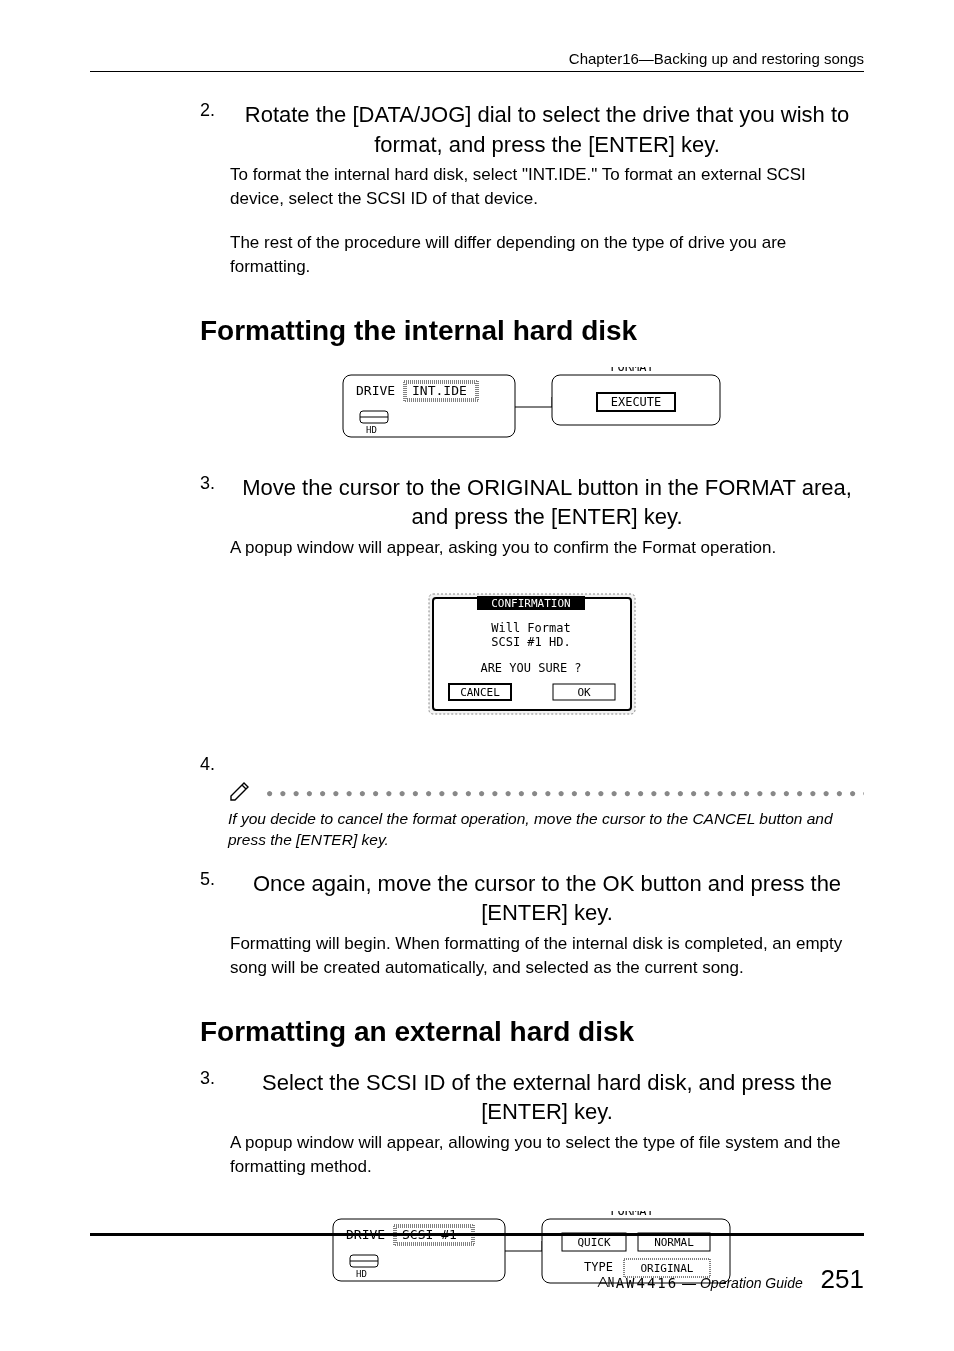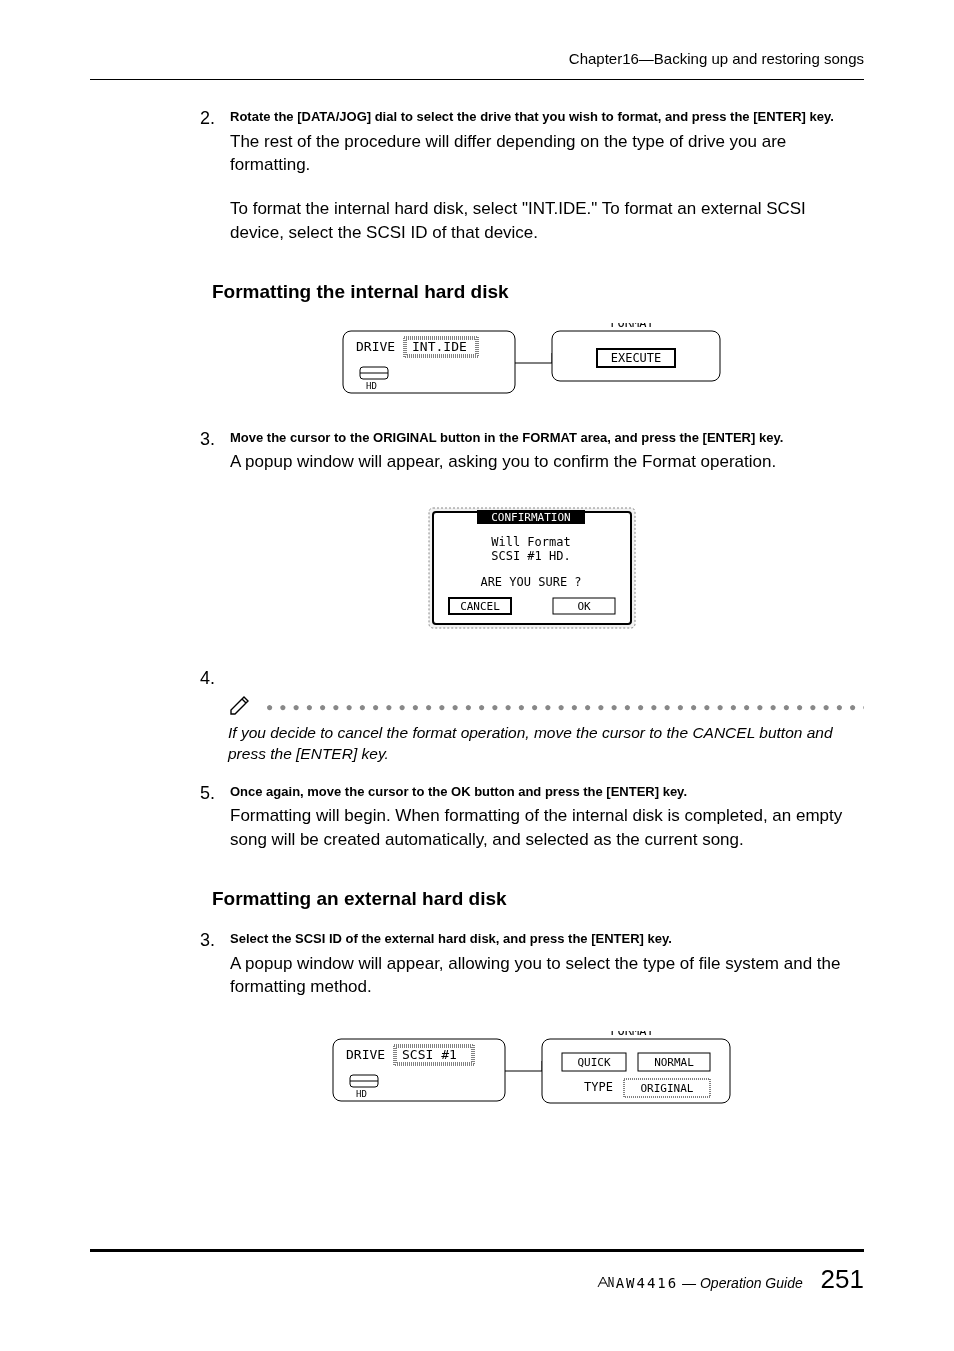--- a/index.html
+++ b/index.html
@@ -9,51 +9,52 @@
     background: #fff;
     font-family: "Helvetica Neue", Arial, sans-serif;
     color: #000;
     position: relative;
     padding: 50px 90px 60px 90px;
   }
   .chapter-line {
     text-align: right;
     font-size: 15px;
     border-bottom: 1px solid #000;
-    padding-bottom: 12px;
+    padding-bottom: 4px;
     margin-bottom: 28px;
   }
   .content { padding-left: 110px; }
   .step {
     display: flex;
     margin-top: 8px;
   }
   .step-num {
     width: 30px;
     flex-shrink: 0;
     font-size: 18px;
     font-weight: 400;
   }
   .step-body { flex: 1; }
   .step-title {
-    font-size: 13px;
-    font-weight: 700;
+    font-size: 22px;
+    font-weight: 400;
     line-height: 1.35;
     margin-bottom: 4px;
+    text-align: center;
   }
   .step-desc {
     font-size: 17px;
     font-weight: 300;
     line-height: 1.4;
     margin-bottom: 20px;
   }
   .section-head {
-    font-size: 19px;
+    font-size: 28px;
     font-weight: bold;
-    margin: 16px 0 20px 12px;
+    margin: 16px 0 20px 0;
   }
   .figure {
     margin: 12px 0 28px 0;
     text-align: center;
   }
   .figure svg { display: inline-block; }
   .note-row {
     display: flex;
     align-items: center;
     gap: 14px;
@@ -75,21 +76,21 @@
     font-weight: 300;
     line-height: 1.35;
     margin: 2px 0 18px 28px;
   }
   .footer {
     position: absolute;
     bottom: 56px;
     left: 90px;
     right: 90px;
     border-top: 3px solid #000;
-    padding-top: 12px;
+    padding-top: 28px;
     text-align: right;
     font-size: 14px;
   }
   .footer .model {
     font-family: monospace;
     letter-spacing: 2px;
   }
   .footer .guide { font-style: italic; }
   .footer .page {
     font-size: 26px;
@@ -101,22 +102,22 @@
 <body>
 
 <div class="chapter-line">Chapter16—Backing up and restoring songs</div>
 
 <div class="content">
 
   <div class="step">
     <div class="step-num">2.</div>
     <div class="step-body">
       <div class="step-title">Rotate the [DATA/JOG] dial to select the drive that you wish to format, and press the [ENTER] key.</div>
+      <div class="step-desc">To format the internal hard disk, select "INT.IDE." To format an external SCSI device, select the SCSI ID of that device.</div>
       <div class="step-desc">The rest of the procedure will differ depending on the type of drive you are formatting.</div>
-      <div class="step-desc">To format the internal hard disk, select "INT.IDE." To format an external SCSI device, select the SCSI ID of that device.</div>
     </div>
   </div>
 
   <div class="section-head">Formatting the internal hard disk</div>
 
   <div class="figure">
     <svg width="380" height="74" viewBox="0 0 380 74">
       <rect x="1" y="8" width="172" height="62" rx="8" fill="#fff" stroke="#000"></rect>
       <text x="14" y="28" font-family="monospace" font-size="13">DRIVE</text>
       <rect x="62" y="14" width="74" height="20" fill="#fff" stroke="#000" stroke-dasharray="1 1"></rect>

